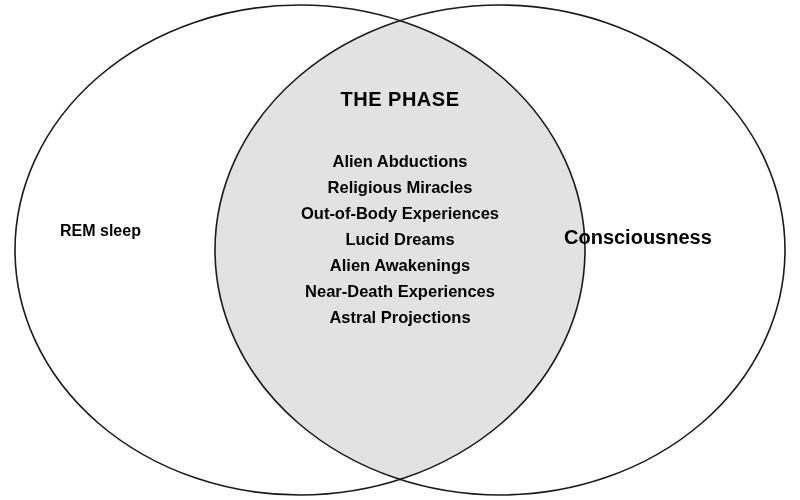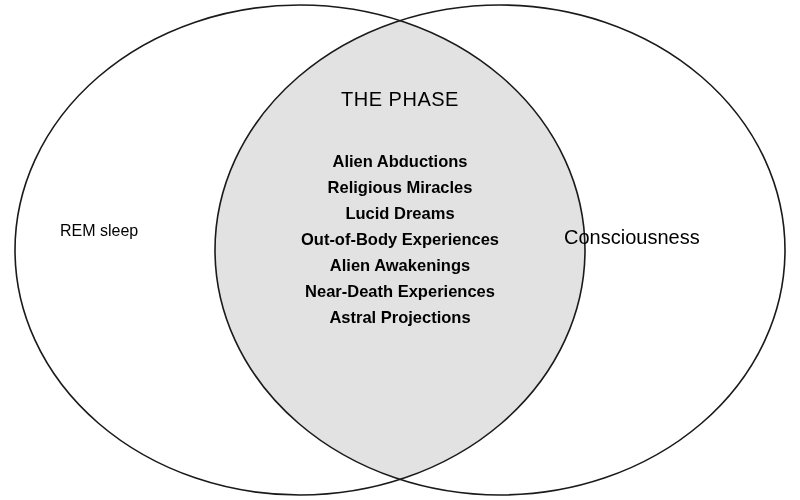--- a/index.html
+++ b/index.html
@@ -26,21 +26,21 @@
     fill: none;
     stroke: var(--stroke, #1a1a1a);
     stroke-width: 1.6;
   }
   .intersection-fill {
     fill: var(--fill, #e2e2e2);
     stroke: none;
   }
   .label {
     position: absolute;
-    font-weight: normal;
+    font-weight: bold;
     color: #000000;
     white-space: nowrap;
   }
   .label-left {
     left: 60px;
     top: 222px;
     font-size: 16px;
   }
   .label-right {
     left: 564px;
@@ -88,20 +88,20 @@
 
   <div class="label label-left">REM sleep</div>
 
   <div class="label label-right">Consciousness</div>
 
   <div class="label label-title">THE PHASE</div>
 
   <div class="phase-list">
       <div class="phase-item">Alien Abductions</div>
       <div class="phase-item">Religious Miracles</div>
+      <div class="phase-item">Out-of-Body Experiences</div>
       <div class="phase-item">Lucid Dreams</div>
-      <div class="phase-item">Out-of-Body Experiences</div>
       <div class="phase-item">Alien Awakenings</div>
       <div class="phase-item">Near-Death Experiences</div>
       <div class="phase-item">Astral Projections</div>
     </div>
 
 </div>
 
 </body></html>

